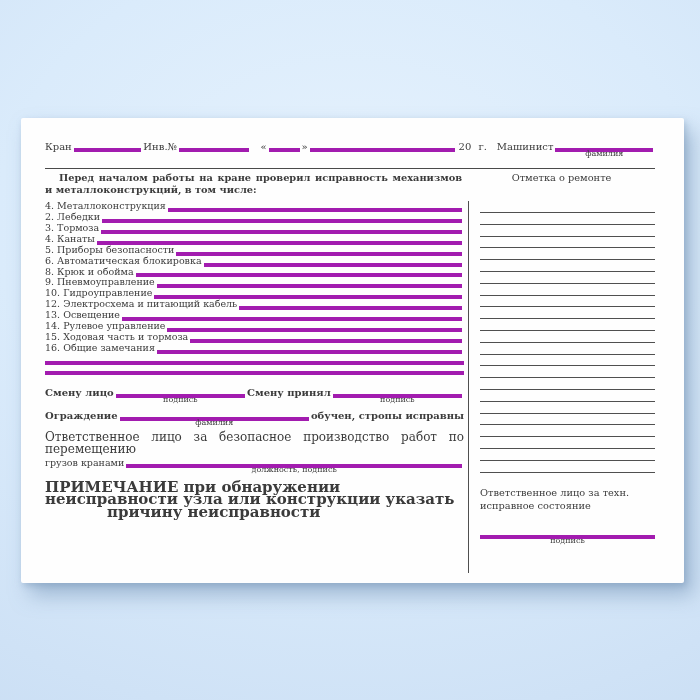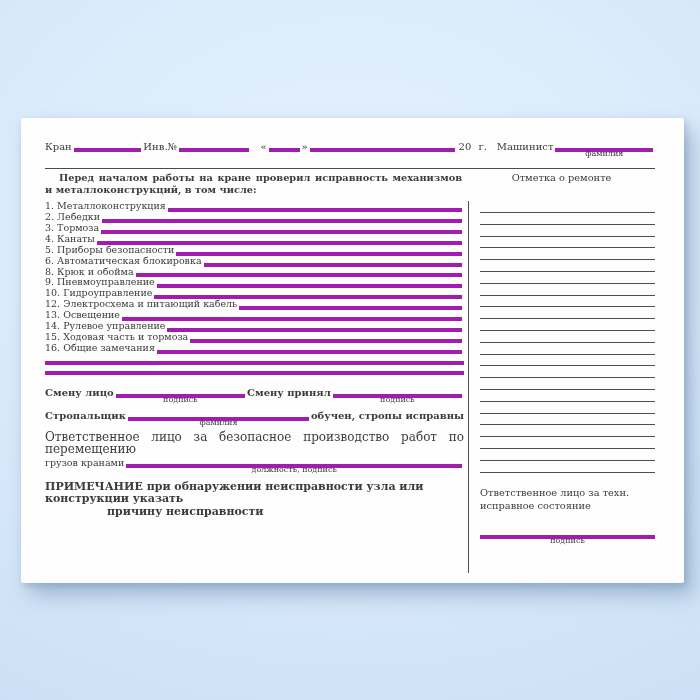--- a/index.html
+++ b/index.html
@@ -59,21 +59,21 @@
   .blank-row .fill{height:8px;margin:0;}
   .rep-line{height:10.8px;border-bottom:1px solid #4f4f4f;}
   
   .sigblock{margin-top:11px;}
   .sig-row{display:flex;align-items:flex-end;height:12px;margin-bottom:11px;font-size:10px;}
   .b{font-weight:700;white-space:nowrap;}
   .sig-row .fill{height:9px;}
   .resp{margin:1px 0 0 0;font-size:12px;line-height:11.6px;text-align:justify;}
   .resp-row{display:flex;align-items:flex-end;height:12px;margin-bottom:13px;}
   
-  .note{margin-top:2px;font-weight:700;font-size:11px;line-height:12.5px;}
+  .note{margin-top:2px;font-weight:700;font-size:15px;line-height:12.5px;}
   .note p{margin:0;}
   .note .note2{margin-left:62px;}
   
   .rep-resp{margin:13px 0 0 0;font-size:9.8px;line-height:13px;}
   .rep-sig{display:flex;margin-top:14px;}
   .rep-sig .fill{height:9px;margin:0;}
 </style>
 </head>
 <body>
 
@@ -101,21 +101,21 @@
     <div class="intro">
       <p class="intro-left">Перед началом работы на кране проверил исправность механизмов и металлоконструкций, в том числе:</p>
       <div class="intro-right">Отметка о ремонте</div>
     </div>
 
     <div class="cols">
 
       <div class="col-left">
         <div id="checklist">
             <div class="chk-row">
-              <span>1. Металлоконструкция</span>
+              <span>4. Металлоконструкция</span>
               <span class="fill"></span>
             </div>
             <div class="chk-row">
               <span>2. Лебедки</span>
               <span class="fill"></span>
             </div>
             <div class="chk-row">
               <span>3. Тормоза</span>
               <span class="fill"></span>
             </div>
@@ -178,21 +178,21 @@
             <span class="b">Смену лицо</span>
             <span class="fill">
                 <i class="sub">подпись</i>
               </span>
             <span class="b">Смену принял</span>
             <span class="fill">
                 <i class="sub">подпись</i>
               </span>
           </div>
           <div class="sig-row">
-            <span class="b">Стропальщик</span>
+            <span class="b">Ограждение</span>
             <span class="fill">
                 <i class="sub">фамилия</i>
               </span>
             <span class="b">обучен, стропы исправны</span>
           </div>
           <p class="resp">Ответственное лицо за безопасное производство работ по перемещению</p>
           <div class="resp-row">
             <span>грузов кранами</span>
             <span class="fill">
                 <i class="sub">должность, подпись</i>

